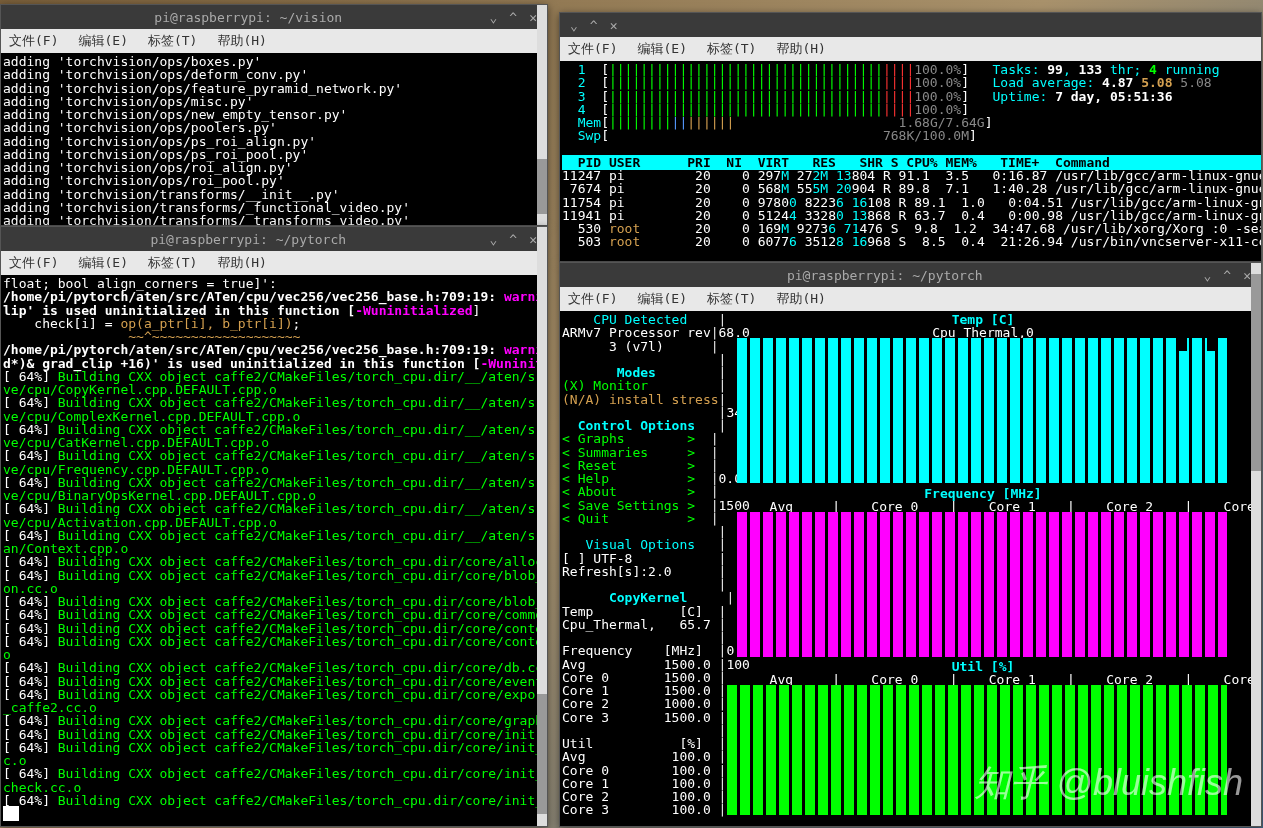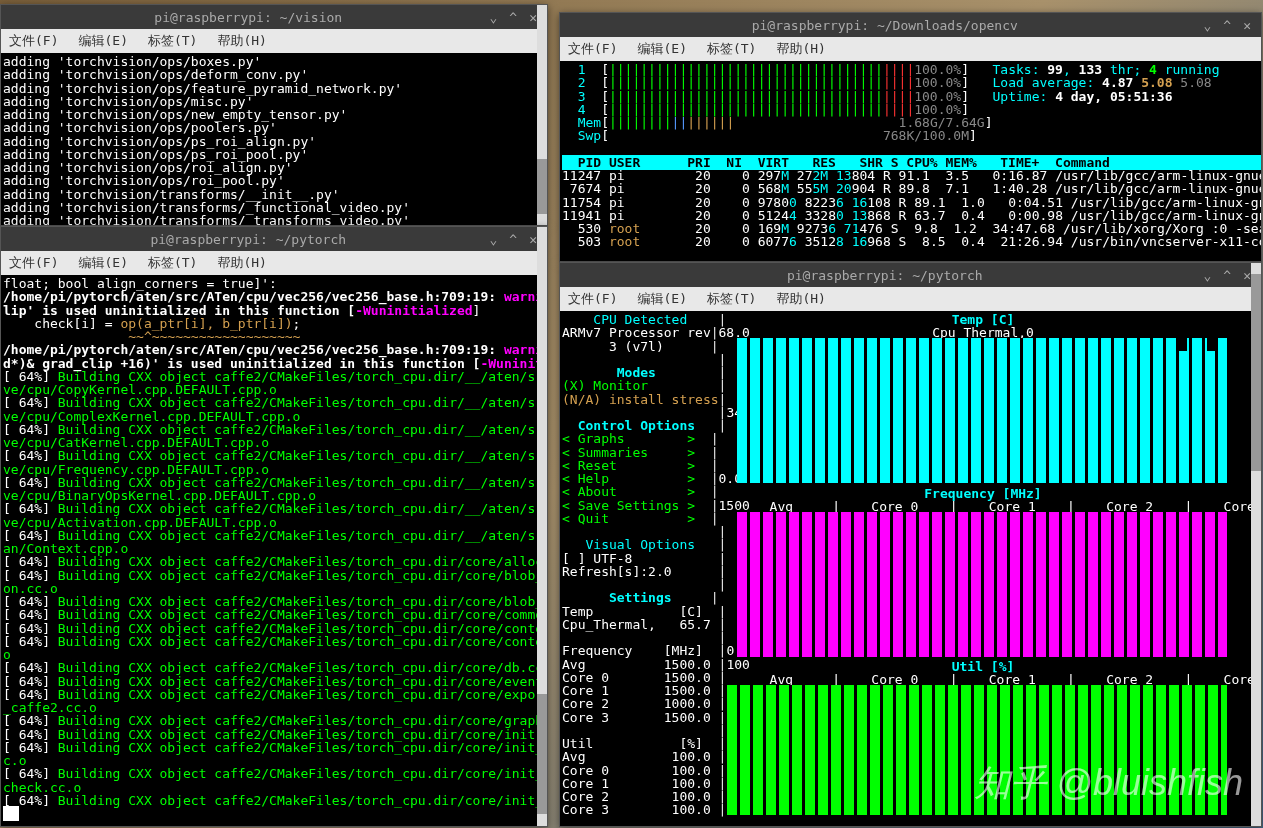--- a/index.html
+++ b/index.html
@@ -198,36 +198,35 @@
 <span class="c-green">check.cc.o</span>
 <span class="c-white">[ 64%]</span> <span class="c-green">Building CXX object caffe2/CMakeFiles/torch_cpu.dir/core/init_omp.cc.o</span>
 <span style="background:#fff;color:#000">  </span></div>
   <div class="scrollbar-v">
       <div class="scrollbar-thumb" style="top:78%;height:20%"></div>
     </div>
 </div>
 
 <div class="window" id="win3">
   <div class="titlebar">
-    <span class="titlebar-text">pi@raspberrypi: ~/Downloads/opencv</span>
     <div class="titlebar-icons">
       <span>⌄</span>
       <span>^</span>
       <span>✕</span>
     </div>
   </div>
   <div class="menubar">
     <span>文件(F)</span>
     <span>编辑(E)</span>
     <span>标签(T)</span>
     <span>帮助(H)</span>
   </div>
   <div class="terminal-body" id="t3">  <span class="c-cyan">1  </span><span class="c-white">[</span><span class="c-green">|||||||||||||||||||||||||||||||||||</span><span class="c-red">||||</span><span class="c-gray">100.0%</span><span class="c-white">]</span>   <span class="c-cyan">Tasks:</span> <span class="c-white" style="font-weight:bold">99</span><span class="c-cyan">, </span><span class="c-white" style="font-weight:bold">133</span> <span class="c-cyan">thr;</span> <span class="c-green" style="font-weight:bold">4</span> <span class="c-cyan">running</span>
   <span class="c-cyan">2  </span><span class="c-white">[</span><span class="c-green">|||||||||||||||||||||||||||||||||||</span><span class="c-red">||||</span><span class="c-gray">100.0%</span><span class="c-white">]</span>   <span class="c-cyan">Load average:</span> <span class="c-white" style="font-weight:bold">4.87</span> <span class="c-orange" style="font-weight:bold">5.08</span> <span class="c-gray">5.08</span>
-  <span class="c-cyan">3  </span><span class="c-white">[</span><span class="c-green">|||||||||||||||||||||||||||||||||||</span><span class="c-red">||||</span><span class="c-gray">100.0%</span><span class="c-white">]</span>   <span class="c-cyan">Uptime:</span> <span class="c-white" style="font-weight:bold">4 day, 05:51:36</span>
+  <span class="c-cyan">3  </span><span class="c-white">[</span><span class="c-green">|||||||||||||||||||||||||||||||||||</span><span class="c-red">||||</span><span class="c-gray">100.0%</span><span class="c-white">]</span>   <span class="c-cyan">Uptime:</span> <span class="c-white" style="font-weight:bold">7 day, 05:51:36</span>
   <span class="c-cyan">4  </span><span class="c-white">[</span><span class="c-green">|||||||||||||||||||||||||||||||||||</span><span class="c-red">||||</span><span class="c-gray">100.0%</span><span class="c-white">]</span>
   <span class="c-cyan">Mem</span><span class="c-white">[</span><span class="c-green">||||||||</span><span class="c-blue">||</span><span class="c-orange">||||||</span>                     <span class="c-gray">1.68G/7.64G</span><span class="c-white">]</span>
   <span class="c-cyan">Swp</span><span class="c-white">[</span>                                   <span class="c-gray">768K/100.0M</span><span class="c-white">]</span>
 
 <span class="htop-header">  PID USER      PRI  NI  VIRT   RES   SHR S CPU% MEM%   TIME+  Command                                                  </span>
 <span class="c-white">11247 </span><span class="c-white">pi       </span><span class="c-white">  20    0</span> <span class="c-white">297</span><span class="c-cyan">M</span> <span class="c-white">27</span><span class="c-cyan">2M</span> <span class="c-cyan">13</span><span class="c-white">804</span> <span class="c-white">R</span> <span class="c-white">91.1</span>  <span class="c-white">3.5</span>  <span class="c-white"> 0:16.87</span> <span class="c-white">/usr/lib/gcc/arm-linux-gnueabihf/8/cc1plus</span>
 <span class="c-white"> 7674 </span><span class="c-white">pi       </span><span class="c-white">  20    0</span> <span class="c-white">568</span><span class="c-cyan">M</span> <span class="c-white">55</span><span class="c-cyan">5M</span> <span class="c-cyan">20</span><span class="c-white">904</span> <span class="c-white">R</span> <span class="c-white">89.8</span>  <span class="c-white">7.1</span>  <span class="c-white"> 1:40.28</span> <span class="c-white">/usr/lib/gcc/arm-linux-gnueabihf/8/cc1plus</span>
 <span class="c-white">11754 </span><span class="c-white">pi       </span><span class="c-white">  20    0</span> <span class="c-white">9780</span><span class="c-cyan">0</span> <span class="c-white">8223</span><span class="c-cyan">6</span> <span class="c-cyan">16</span><span class="c-white">108</span> <span class="c-white">R</span> <span class="c-white">89.1</span>  <span class="c-white">1.0</span>  <span class="c-white"> 0:04.51</span> <span class="c-white">/usr/lib/gcc/arm-linux-gnueabihf/8/cc1plus</span>
 <span class="c-white">11941 </span><span class="c-white">pi       </span><span class="c-white">  20    0</span> <span class="c-white">5124</span><span class="c-cyan">4</span> <span class="c-white">3328</span><span class="c-cyan">0</span> <span class="c-cyan">13</span><span class="c-white">868</span> <span class="c-white">R</span> <span class="c-white">63.7</span>  <span class="c-white">0.4</span>  <span class="c-white"> 0:00.98</span> <span class="c-white">/usr/lib/gcc/arm-linux-gnueabihf/8/cc1plus</span>
 <span class="c-white">  530 </span><span class="c-orange">root     </span><span class="c-white">  20    0</span> <span class="c-white">169</span><span class="c-cyan">M</span> <span class="c-white">9273</span><span class="c-cyan">6</span> <span class="c-cyan">71</span><span class="c-white">476</span> <span class="c-white">S</span> <span class="c-white"> 9.8</span>  <span class="c-white">1.2</span>  <span class="c-white">34:47.68</span> <span class="c-white">/usr/lib/xorg/Xorg :0 -seat seat0 -auth /v</span>
@@ -265,21 +264,21 @@
 <span class="c-green">&lt; Reset         &gt;</span>  |<span class="c-white"></span>
 <span class="c-green">&lt; Help          &gt;</span>  |<span class="c-white">0.0</span>
 <span class="c-green">&lt; About         &gt;</span>  |<span class="c-white"></span>
 <span class="c-green">&lt; Save Settings &gt;</span>  |<span class="c-white">1500</span>
 <span class="c-green">&lt; Quit          &gt;</span>  |<span class="c-white"></span>
                     |
    <span class="c-cyan" style="font-weight:normal">Visual Options</span>   |
 <span class="c-white">[ ] UTF-8</span>           |
 <span class="c-white">Refresh[s]:2.0</span>      |
                     |
-      <span class="c-cyan" style="font-weight:bold">Settings</span>     |
+      <span class="c-cyan" style="font-weight:bold">CopyKernel</span>     |
 <span class="c-white">Temp           [C]</span>  |
 <span class="c-white">Cpu_Thermal,   65.7</span> |
                     |
 <span class="c-white">Frequency    [MHz]</span>  |<span class="c-white">0</span>
 <span class="c-white">Avg          1500.0</span> |<span class="c-white">100</span>
 <span class="c-white">Core 0       1500.0</span> |
 <span class="c-white">Core 1       1500.0</span> |
 <span class="c-white">Core 2       1000.0</span> |
 <span class="c-white">Core 3       1500.0</span> |
                     |

